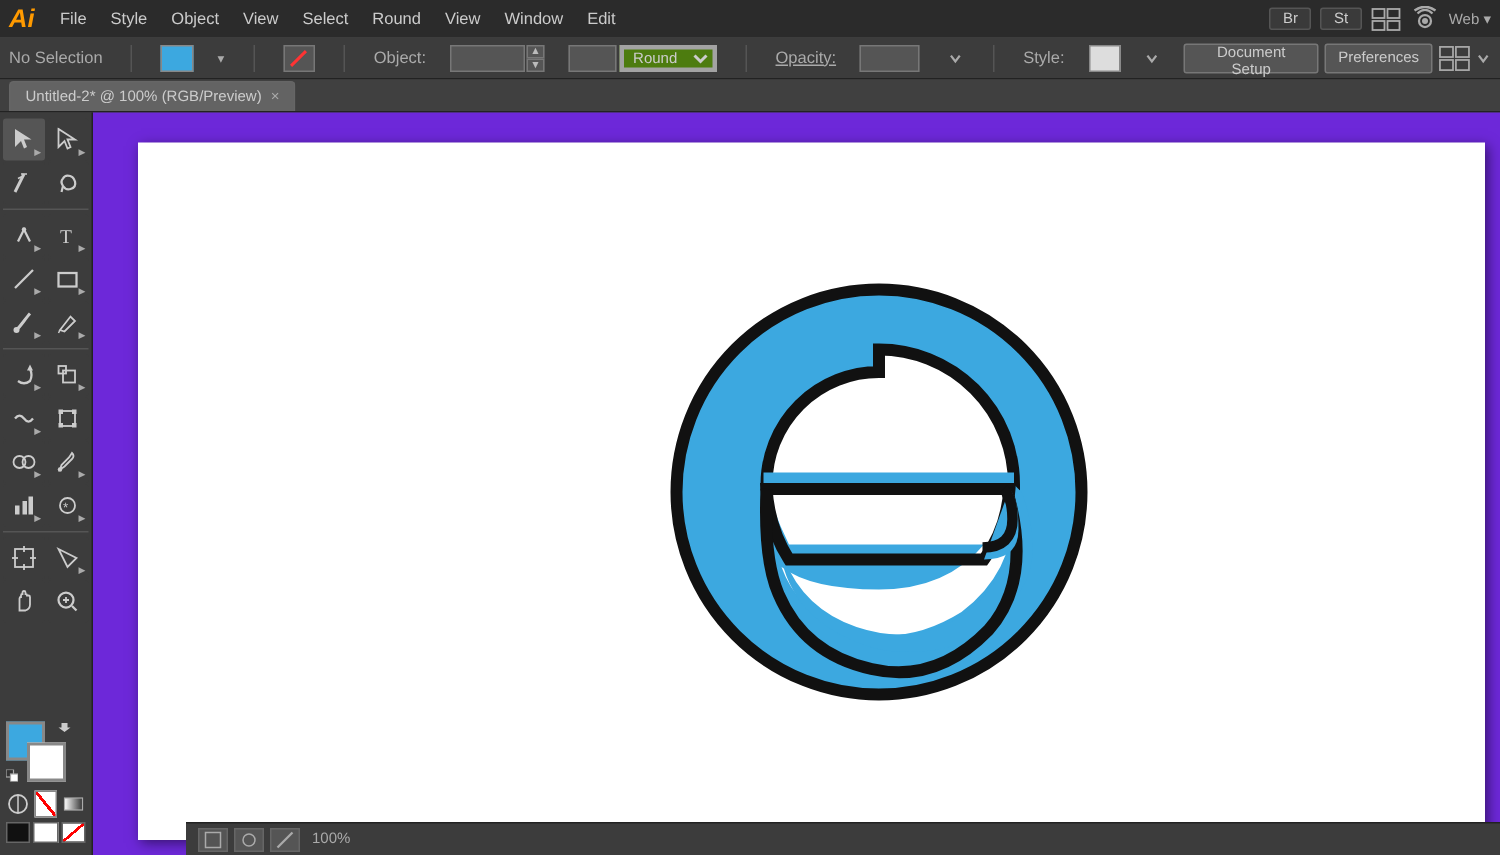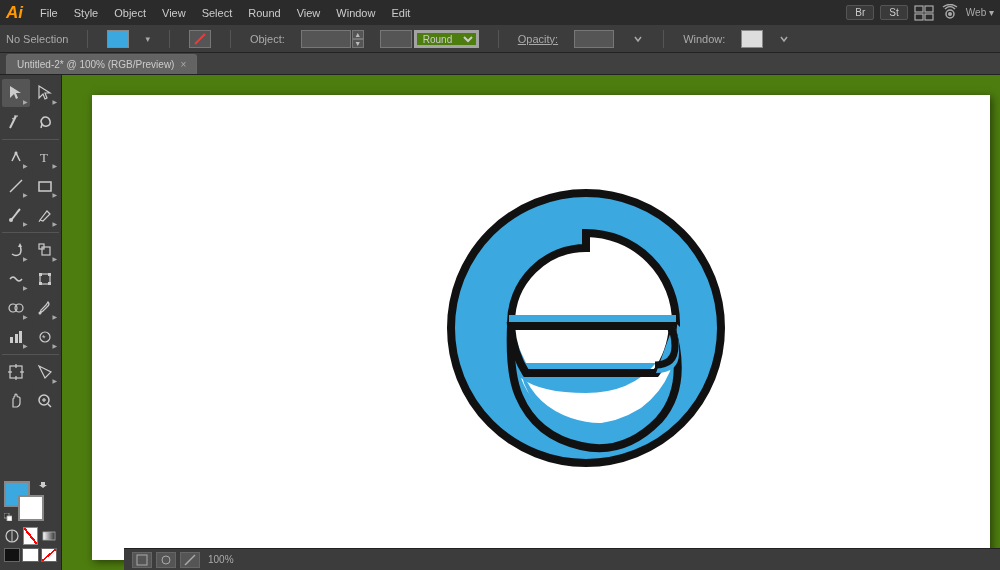--- a/index.html
+++ b/index.html
@@ -81,21 +81,21 @@
     .swatch-bg { width: 26px; height: 26px; background: white; border: 2px solid #888; position: absolute; left: 14px; top: 14px; cursor: pointer; }
     .swatch-small-row { display: flex; gap: 3px; margin-top: 2px; }
     .swatch-icon { width: 18px; height: 18px; display: flex; align-items: center; justify-content: center; cursor: pointer; font-size: 10px; }
     .swatch-none { width: 18px; height: 18px; border: 1px solid #888; background: white; position: relative; cursor: pointer; }
     .swatch-none::after { content: ''; position: absolute; top: 0; left: 0; right: 0; bottom: 0; background: linear-gradient(to top right, transparent calc(50% - 1px), red calc(50% - 1px), red calc(50% + 1px), transparent calc(50% + 1px)); }
     .swatch-row-colors { display: flex; gap: 2px; margin-top: 3px; }
     .swatch-small { width: 18px; height: 14px; cursor: pointer; border: 1px solid #666; }
 
     
     #canvas-area {
-      flex: 1; background: #4d7c0f; overflow: hidden; position: relative;
+      flex: 1; background: #6d28d9; overflow: hidden; position: relative;
     }
     #canvas-bg {
       position: absolute; top: 20px; left: 30px;
       right: 10px; bottom: 10px; background: white;
       box-shadow: 2px 2px 8px rgba(0,0,0,0.5);
     }
 
     
     #artwork {
       position: absolute;
@@ -178,25 +178,39 @@
       <option>Bevel</option>
     </select>
   </div>
   <div class="toolbar-separator"></div>
   <span class="toolbar-label opacity-label">Opacity:</span>
   <input class="toolbar-input" type="text" style="width: 40px;">
   <svg width="12" height="12" viewBox="0 0 12 12" style="cursor:pointer;margin-left:2px;">
     <path d="M3 4 L6 8 L9 4" fill="none" stroke="#aaa" stroke-width="1.5"></path>
   </svg>
   <div class="toolbar-separator"></div>
-  <span class="toolbar-label">Window:</span>
+  <span class="toolbar-label">Style:</span>
   <div class="style-swatch"></div>
   <svg width="10" height="10" viewBox="0 0 10 10" style="cursor:pointer;">
     <path d="M2 3 L5 7 L8 3" fill="none" stroke="#aaa" stroke-width="1.5"></path>
   </svg>
+  <div class="toolbar-right">
+    <button class="toolbar-btn">Document Setup</button>
+    <button class="toolbar-btn">Preferences</button>
+
+    <svg width="22" height="18" viewBox="0 0 22 18" style="cursor:pointer;">
+      <rect x="1" y="1" width="9" height="7" fill="none" stroke="#aaa" stroke-width="1.2"></rect>
+      <rect x="12" y="1" width="9" height="7" fill="none" stroke="#aaa" stroke-width="1.2"></rect>
+      <rect x="1" y="10" width="9" height="7" fill="none" stroke="#aaa" stroke-width="1.2"></rect>
+      <rect x="12" y="10" width="9" height="7" fill="none" stroke="#aaa" stroke-width="1.2"></rect>
+    </svg>
+    <svg width="10" height="10" viewBox="0 0 10 10" style="cursor:pointer;">
+      <path d="M2 3 L5 7 L8 3" fill="none" stroke="#aaa" stroke-width="1.5"></path>
+    </svg>
+  </div>
 </div>
 
 <div id="tab-bar">
   <div class="tab active">
     <span>Untitled-2* @ 100% (RGB/Preview)</span>
     <span class="tab-close">×</span>
   </div>
 </div>
 
 <div id="main">

